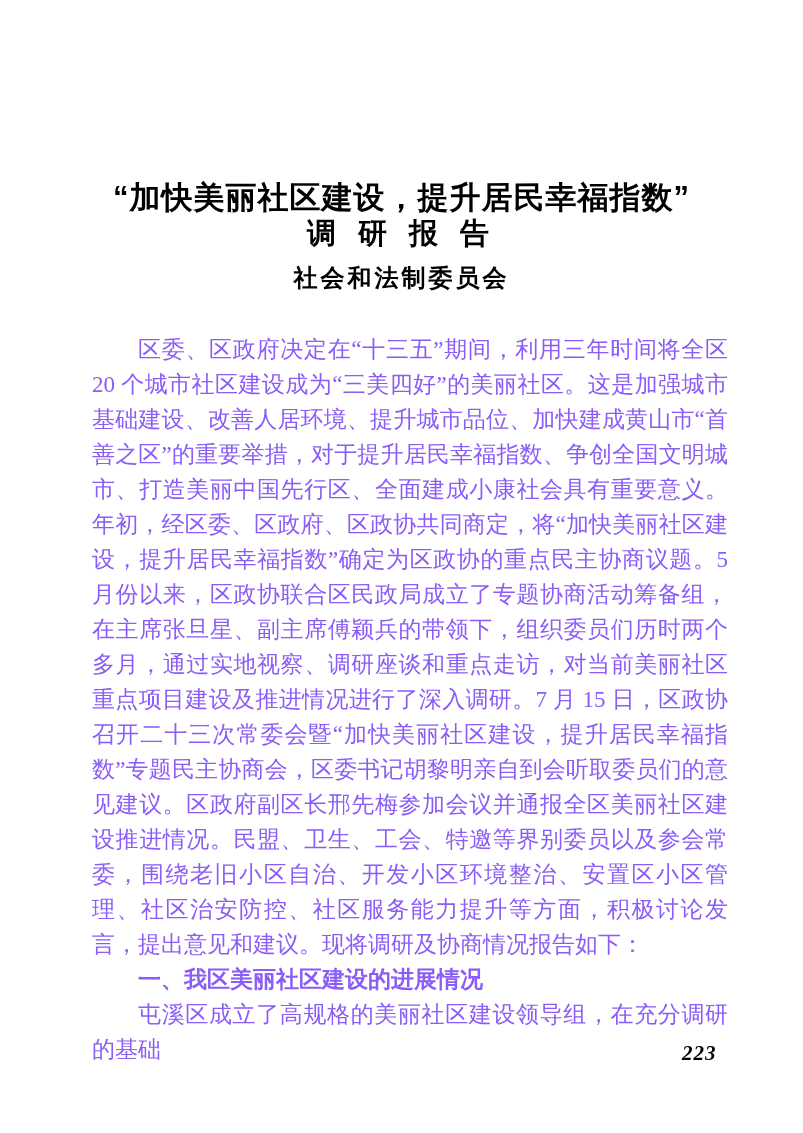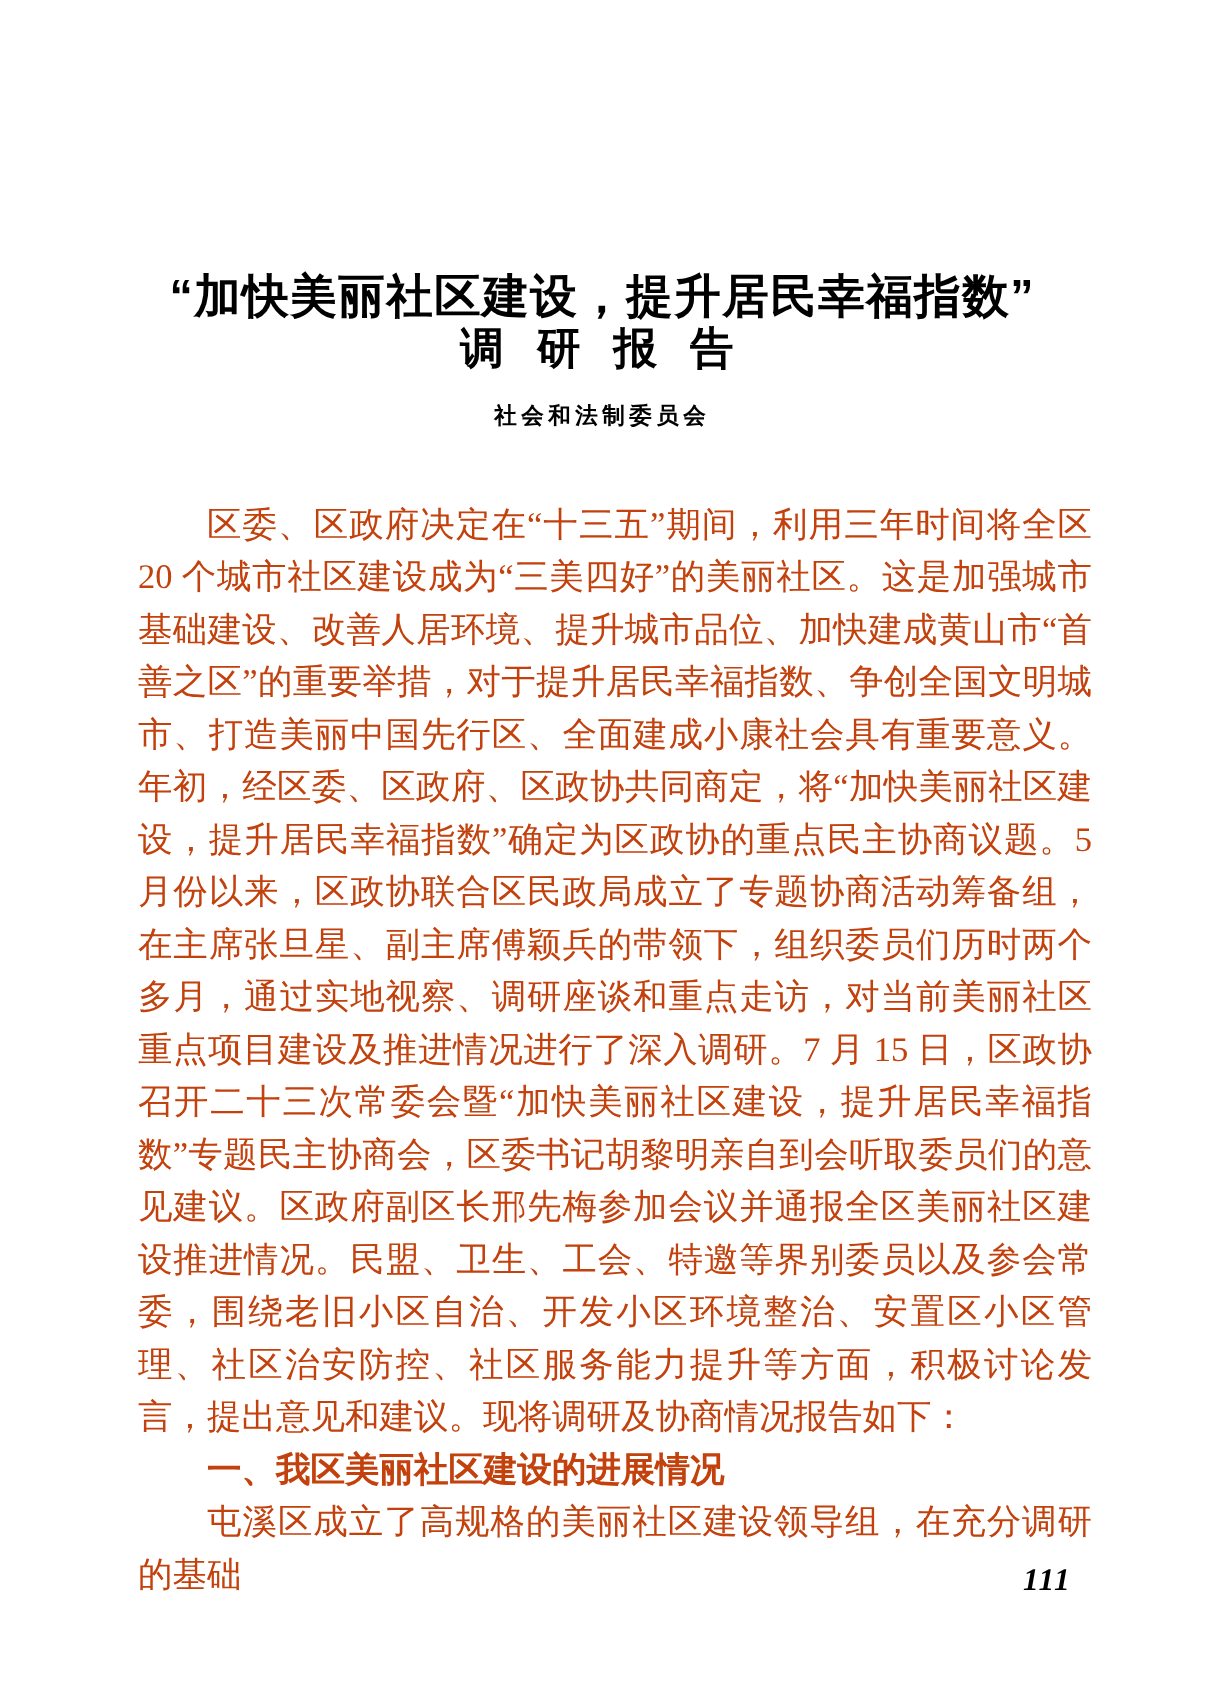--- a/index.html
+++ b/index.html
@@ -28,31 +28,31 @@
     font-family: "Liberation Sans", "DejaVu Sans", sans-serif;
     font-weight: bold;
     font-size: 29px;
     line-height: 34px;
     margin-top: 0;
     letter-spacing: 7px;
   }
   .author {
     font-family: "Liberation Serif", "DejaVu Serif", serif;
     font-weight: 600;
-    font-size: 15px;
+    font-size: 24px;
     line-height: 28px;
     margin-top: 14px;
     letter-spacing: 3px;
   }
   .doc-body {
     padding-left: 92px;
     padding-right: 75px;
     font-family: "Liberation Serif", "DejaVu Serif", serif;
     font-size: 23px;
-    color: #c2410c;
+    color: #8b5cf6;
   }
   .intro-paragraph {
     margin-top: 40px;
     line-height: 35px;
     text-align: justify;
     text-indent: 2em;
   }
   .section-heading {
     font-family: "Liberation Sans", "DejaVu Sans", sans-serif;
     font-weight: bold;
@@ -88,15 +88,15 @@
   </header>
 
   <main class="doc-body">
     <p class="intro-paragraph">区委、区政府决定在“十三五”期间，利用三年时间将全区 20 个城市社区建设成为“三美四好”的美丽社区。这是加强城市基础建设、改善人居环境、提升城市品位、加快建成黄山市“首善之区”的重要举措，对于提升居民幸福指数、争创全国文明城市、打造美丽中国先行区、全面建成小康社会具有重要意义。年初，经区委、区政府、区政协共同商定，将“加快美丽社区建设，提升居民幸福指数”确定为区政协的重点民主协商议题。5 月份以来，区政协联合区民政局成立了专题协商活动筹备组，在主席张旦星、副主席傅颖兵的带领下，组织委员们历时两个多月，通过实地视察、调研座谈和重点走访，对当前美丽社区重点项目建设及推进情况进行了深入调研。7 月 15 日，区政协召开二十三次常委会暨“加快美丽社区建设，提升居民幸福指数”专题民主协商会，区委书记胡黎明亲自到会听取委员们的意见建议。区政府副区长邢先梅参加会议并通报全区美丽社区建设推进情况。民盟、卫生、工会、特邀等界别委员以及参会常委，围绕老旧小区自治、开发小区环境整治、安置区小区管理、社区治安防控、社区服务能力提升等方面，积极讨论发言，提出意见和建议。现将调研及协商情况报告如下：</p>
 
     <h2 class="section-heading">一、我区美丽社区建设的进展情况</h2>
 
     <p class="section-paragraph">屯溪区成立了高规格的美丽社区建设领导组，在充分调研的基础</p>
   </main>
 
-  <div class="page-number">111</div>
+  <div class="page-number">223</div>
 
 </div>
 
 </body></html>

